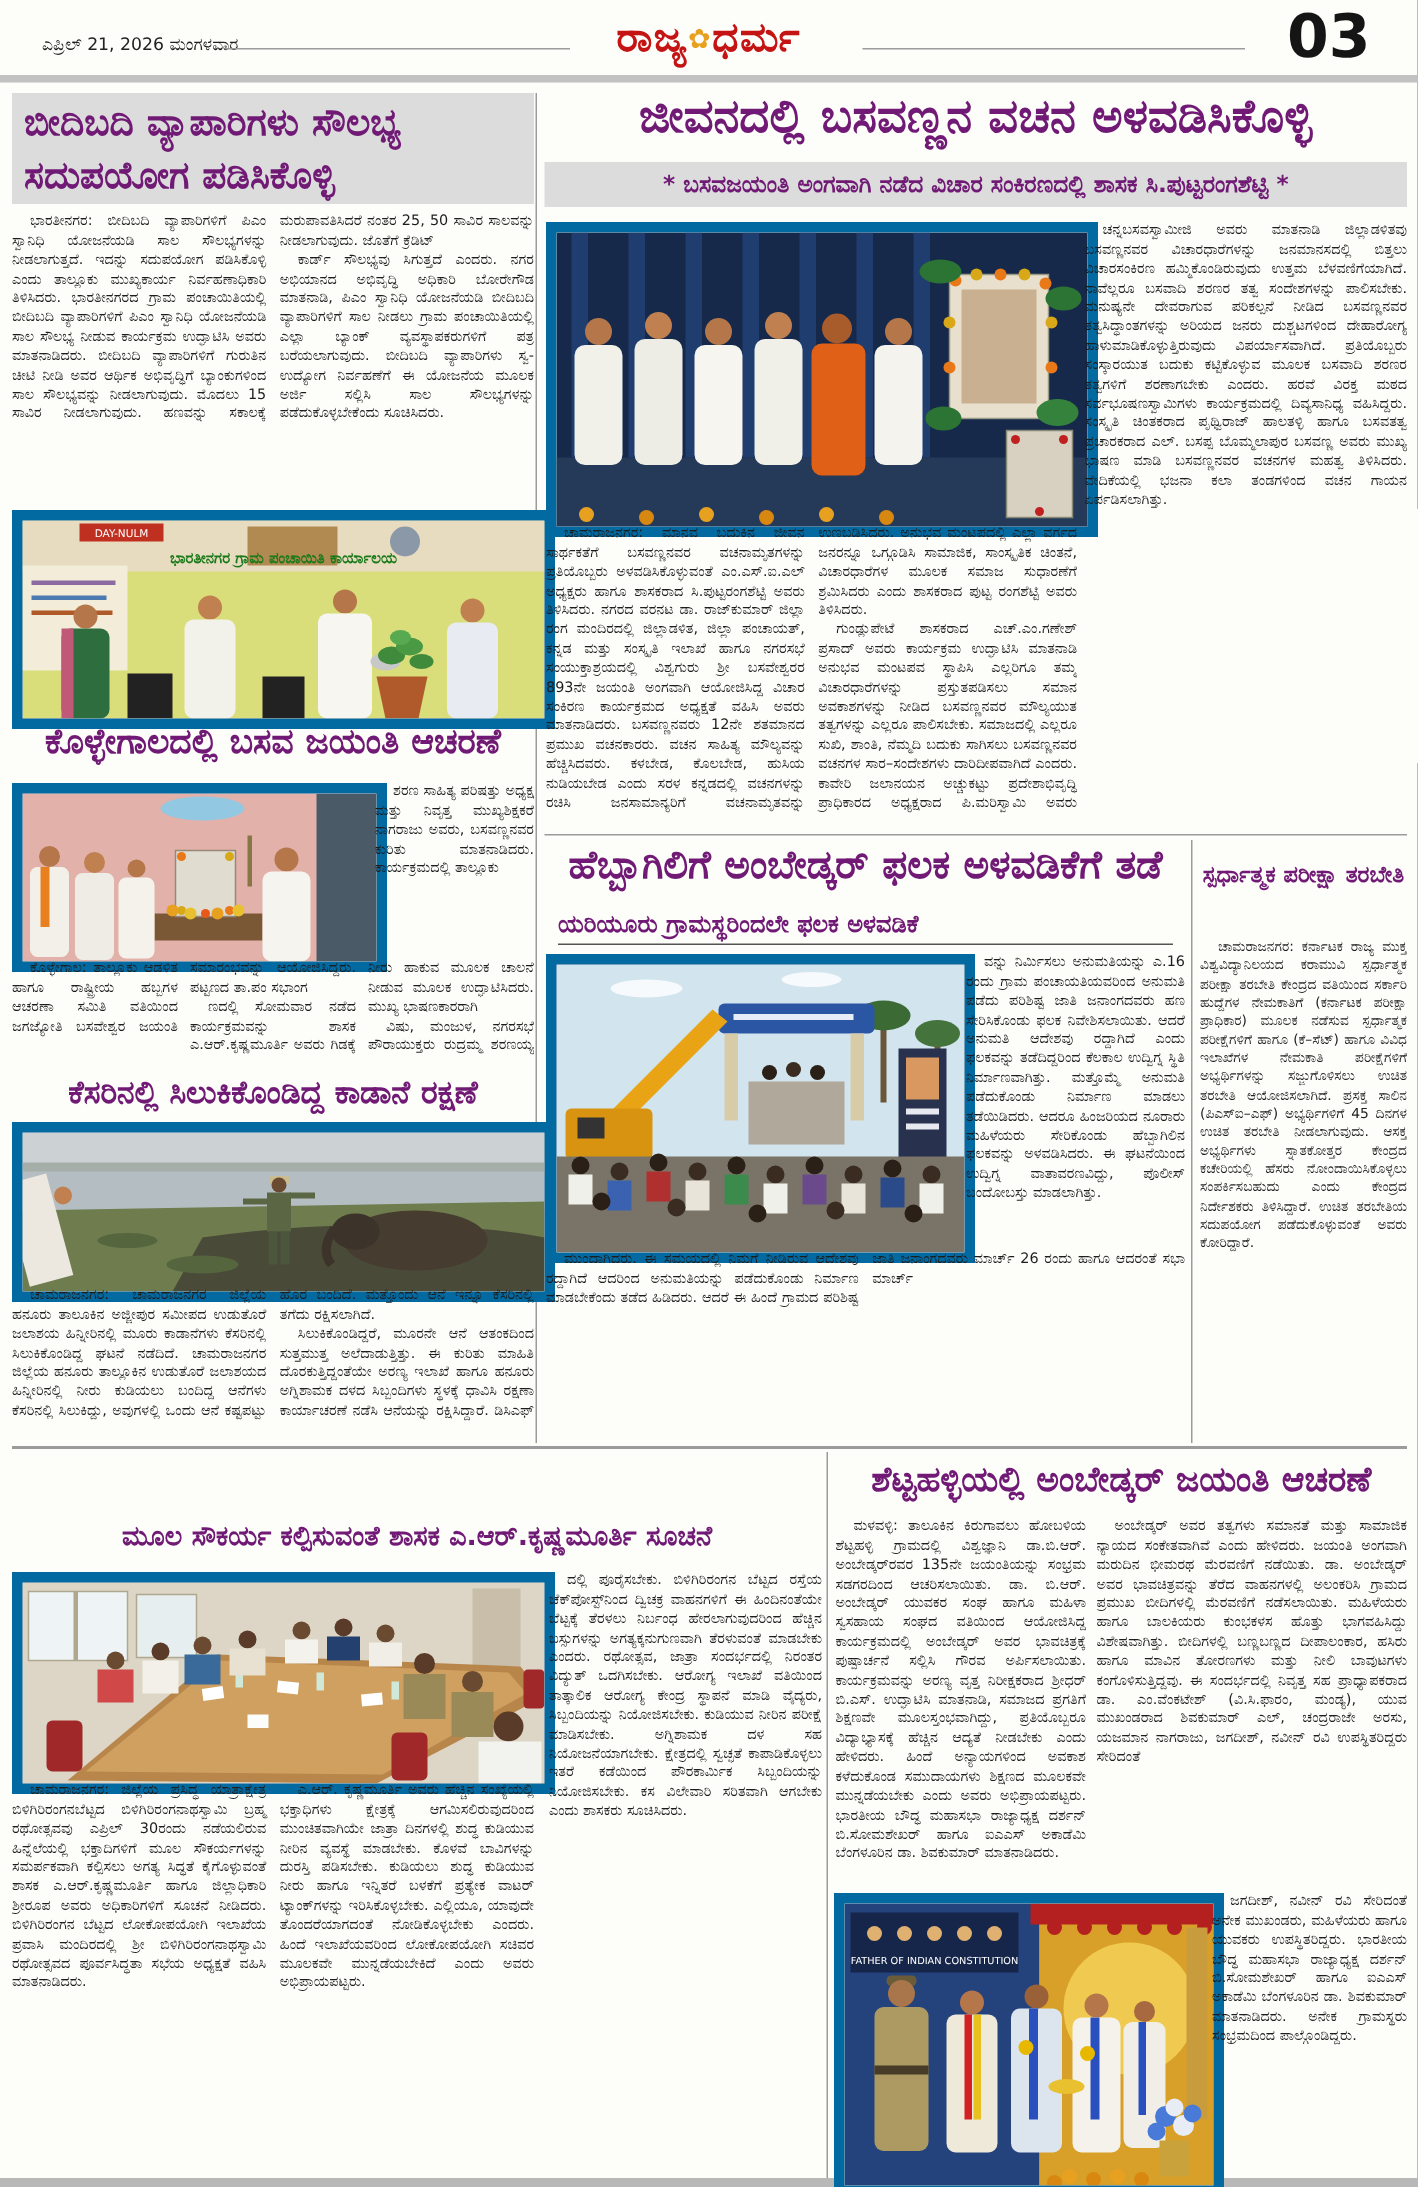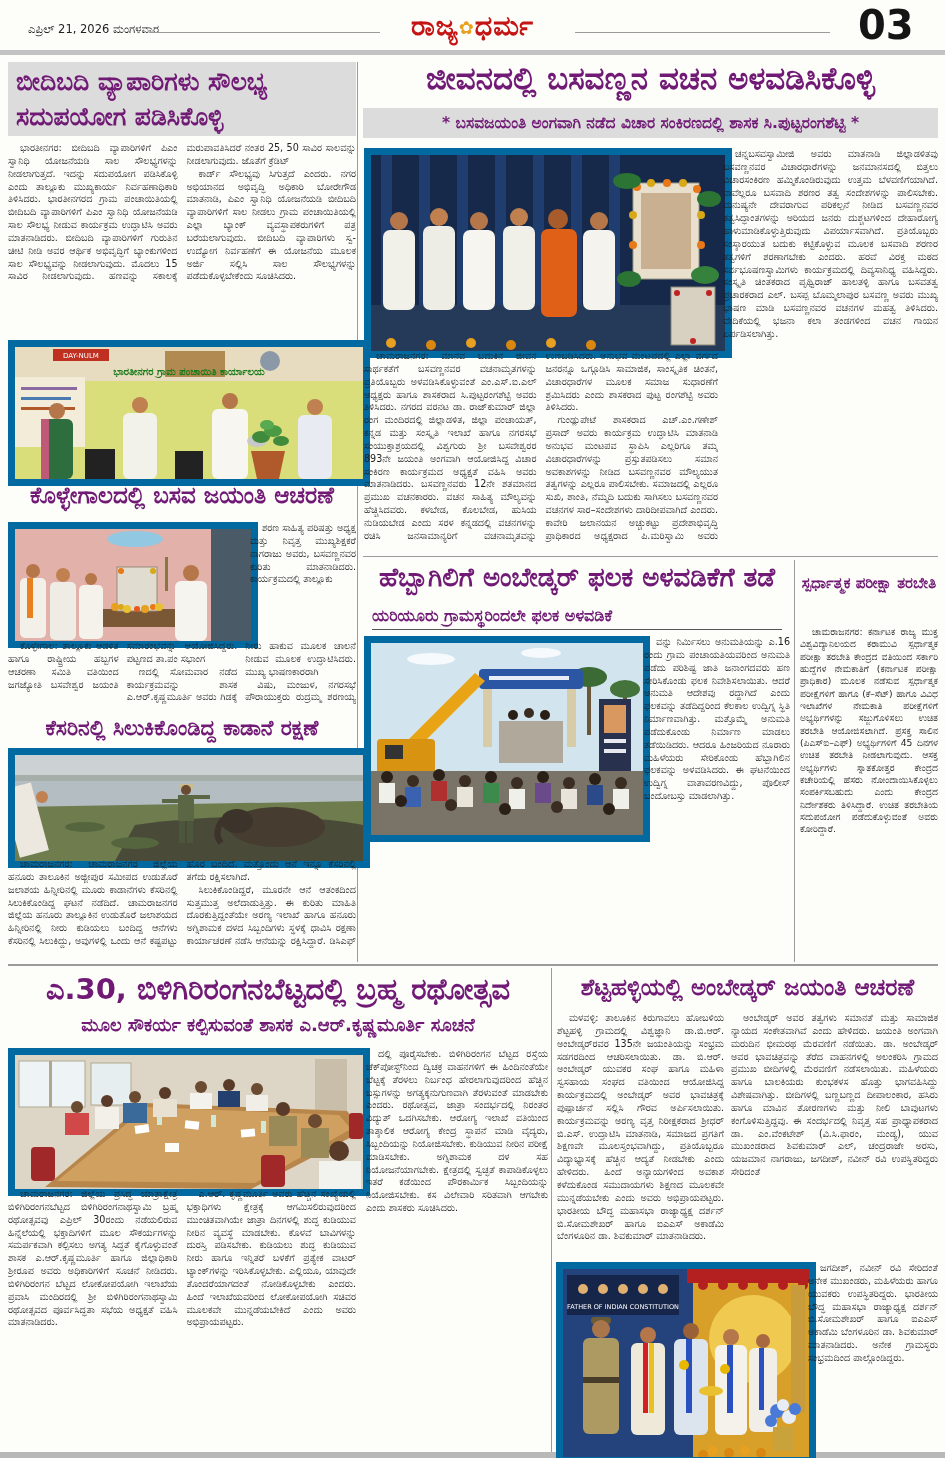--- a/index.html
+++ b/index.html
@@ -256,26 +256,26 @@
         <rect x="242" y="146" width="16" height="20" fill="#f0f0ea"></rect>
       <circle cx="30" cy="158" r="6" fill="#2a2018"></circle>
         <circle cx="80" cy="162" r="6" fill="#3a2c20"></circle>
         <circle cx="134" cy="166" r="6" fill="#2a2018"></circle>
         <circle cx="186" cy="164" r="6" fill="#3a2c20"></circle>
         <circle cx="238" cy="166" r="6" fill="#2a2018"></circle>
     </svg>
   </div>
   <div class="abs bt" style="left:644px;top:636px;width:146px;height:192px;">ವನ್ನು ನಿರ್ಮಿಸಲು ಅನುಮತಿಯನ್ನು ಎ.16 ರಂದು ಗ್ರಾಮ ಪಂಚಾಯತಿಯವರಿಂದ ಅನುಮತಿ ಪಡೆದು ಪರಿಶಿಷ್ಟ ಜಾತಿ ಜನಾಂಗದವರು ಹಣ ಸೇರಿಸಿಕೊಂಡು ಫಲಕ ನಿವೇಶಿಸಲಾಯಿತು. ಆದರೆ ಅನುಮತಿ ಆದೇಶವು ರದ್ದಾಗಿದೆ ಎಂದು ಫಲಕವನ್ನು ತಡೆದಿದ್ದರಿಂದ ಕೆಲಕಾಲ ಉದ್ವಿಗ್ನ ಸ್ಥಿತಿ ನಿರ್ಮಾಣವಾಗಿತ್ತು. ಮತ್ತೊಮ್ಮೆ ಅನುಮತಿ ಪಡೆದುಕೊಂಡು ನಿರ್ಮಾಣ ಮಾಡಲು ತಡೆಯಿಡಿದರು. ಆದರೂ ಹಿಂಜರಿಯದ ನೂರಾರು ಮಹಿಳೆಯರು ಸೇರಿಕೊಂಡು ಹೆಬ್ಬಾಗಿಲಿನ ಫಲಕವನ್ನು ಅಳವಡಿಸಿದರು. ಈ ಘಟನೆಯಿಂದ ಉದ್ವಿಗ್ನ ವಾತಾವರಣವಿದ್ದು, ಪೊಲೀಸ್ ಬಂದೋಬಸ್ತು ಮಾಡಲಾಗಿತ್ತು.</div>
   <div class="abs bt c2" style="left:364px;top:834px;width:426px;height:126px;">
+    <div>ಮುಂದಾಗಿದರು. ಈ ಸಮಯದಲ್ಲಿ ನಿಮಗೆ ನೀಡಿರುವ ಆದೇಶವು ರದ್ದಾಗಿದೆ ಆದರಿಂದ ಅನುಮತಿಯನ್ನು ಪಡೆದುಕೊಂಡು ನಿರ್ಮಾಣ ಮಾಡಬೇಕೆಂದು ತಡೆದ ಹಿಡಿದರು. ಆದರೆ ಈ ಹಿಂದೆ ಗ್ರಾಮದ ಪರಿಶಿಷ್ಟ ಜಾತಿ ಜನಾಂಗದವರು ಮಾರ್ಚ್ 26 ರಂದು ಹಾಗೂ ಆದರಂತೆ ಸಭಾ ಮಾರ್ಚ್</div>
   </div>
 
   <div class="abs hl ctr" style="left:800px;top:572px;width:138px;font-size:15px;line-height:1.5;">ಸ್ಪರ್ಧಾತ್ಮಕ ಪರೀಕ್ಷಾ ತರಬೇತಿ</div>
   <div class="abs bt" style="left:800px;top:626px;width:138px;height:334px;font-size:9.2px;">ಚಾಮರಾಜನಗರ: ಕರ್ನಾಟಕ ರಾಜ್ಯ ಮುಕ್ತ ವಿಶ್ವವಿದ್ಯಾನಿಲಯದ ಕರಾಮುವಿ ಸ್ಪರ್ಧಾತ್ಮಕ ಪರೀಕ್ಷಾ ತರಬೇತಿ ಕೇಂದ್ರದ ವತಿಯಿಂದ ಸರ್ಕಾರಿ ಹುದ್ದೆಗಳ ನೇಮಕಾತಿಗೆ (ಕರ್ನಾಟಕ ಪರೀಕ್ಷಾ ಪ್ರಾಧಿಕಾರ) ಮೂಲಕ ನಡೆಸುವ ಸ್ಪರ್ಧಾತ್ಮಕ ಪರೀಕ್ಷೆಗಳಿಗೆ ಹಾಗೂ (ಕೆ–ಸೆಟ್) ಹಾಗೂ ವಿವಿಧ ಇಲಾಖೆಗಳ ನೇಮಕಾತಿ ಪರೀಕ್ಷೆಗಳಿಗೆ ಅಭ್ಯರ್ಥಿಗಳನ್ನು ಸಜ್ಜುಗೊಳಿಸಲು ಉಚಿತ ತರಬೇತಿ ಆಯೋಜಿಸಲಾಗಿದೆ. ಪ್ರಸಕ್ತ ಸಾಲಿನ (ಪಿಎಸ್‌ಐ–ಎಫ್) ಅಭ್ಯರ್ಥಿಗಳಿಗೆ 45 ದಿನಗಳ ಉಚಿತ ತರಬೇತಿ ನೀಡಲಾಗುವುದು. ಆಸಕ್ತ ಅಭ್ಯರ್ಥಿಗಳು ಸ್ನಾತಕೋತ್ತರ ಕೇಂದ್ರದ ಕಚೇರಿಯಲ್ಲಿ ಹೆಸರು ನೋಂದಾಯಿಸಿಕೊಳ್ಳಲು ಸಂಪರ್ಕಿಸಬಹುದು ಎಂದು ಕೇಂದ್ರದ ನಿರ್ದೇಶಕರು ತಿಳಿಸಿದ್ದಾರೆ. ಉಚಿತ ತರಬೇತಿಯ ಸದುಪಯೋಗ ಪಡೆದುಕೊಳ್ಳುವಂತೆ ಅವರು ಕೋರಿದ್ದಾರೆ.</div>
 
-  <div class="abs hl ctr" style="left:8px;top:972px;width:540px;font-size:29px;">ಎ.30, ಬಿಳಿಗಿರಿರಂಗನಬೆಟ್ಟದಲ್ಲಿ ಬ್ರಹ್ಮ ರಥೋತ್ಸವ</div>
   <div class="abs hl ctr" style="left:8px;top:1014px;width:540px;font-size:18px;">ಮೂಲ ಸೌಕರ್ಯ ಕಲ್ಪಿಸುವಂತೆ ಶಾಸಕ ಎ.ಆರ್.ಕೃಷ್ಣಮೂರ್ತಿ ಸೂಚನೆ</div>
 
   <div class="ph" style="left:8px;top:1048px;width:348px;height:134px;">
     <svg viewBox="0 0 348 134" preserveAspectRatio="none">
       <rect width="348" height="134" fill="#ddd6c6"></rect>
       <rect x="4" y="6" width="66" height="46" fill="#eef4f6" stroke="#b0a88e"></rect>
         <rect x="34" y="6" width="3" height="46" fill="#b0a88e"></rect>
       <rect x="76" y="8" width="40" height="42" fill="#e6eef0" stroke="#b0a88e"></rect>
       <rect x="300" y="4" width="32" height="52" fill="#c8beaa"></rect>
       <polygon points="30,132 130,48 332,56 348,76 236,134" fill="#b8854a"></polygon>

